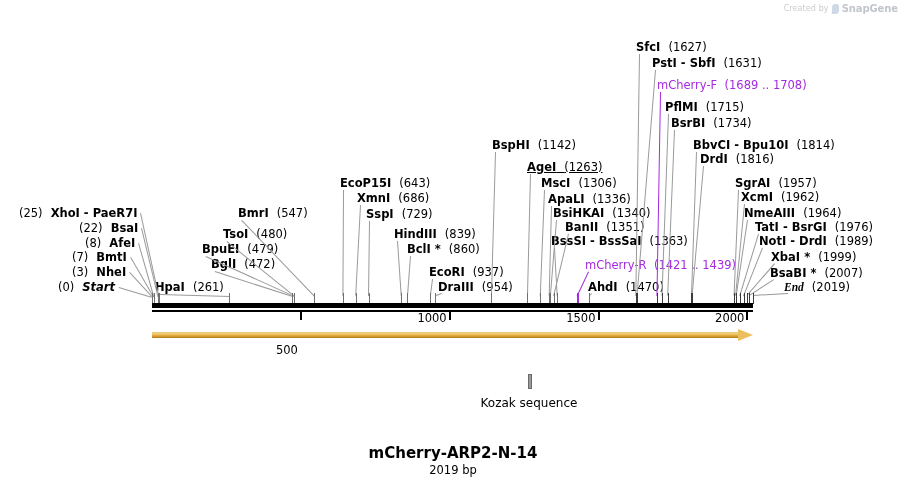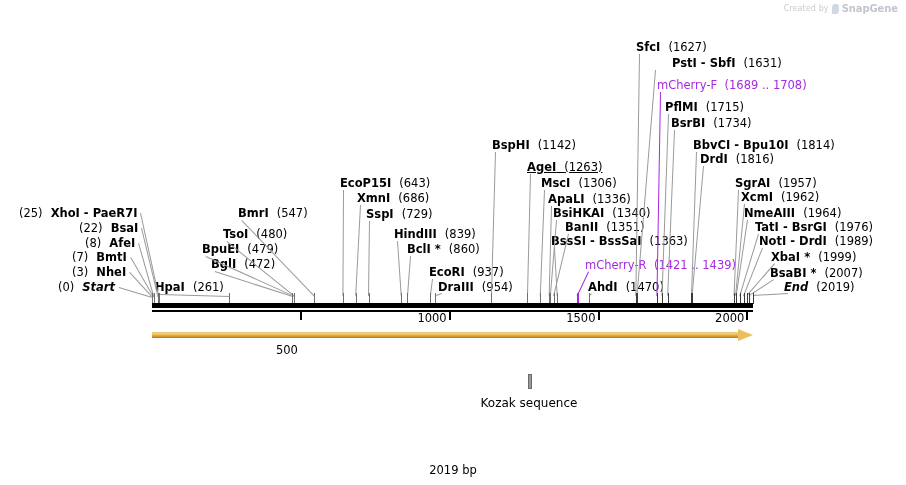--- a/index.html
+++ b/index.html
@@ -145,34 +145,34 @@
       <div class="lbl" style="left: 492px; top: 139px;"><span>BspHI</span>&nbsp;&nbsp;<span class="pos">(1142)</span></div>
       <div class="lbl" style="left: 527px; top: 161px; text-decoration: underline;"><span>AgeI</span>&nbsp;&nbsp;<span class="pos">(1263)</span></div>
       <div class="lbl" style="left: 541px; top: 177px;"><span>MscI</span>&nbsp;&nbsp;<span class="pos">(1306)</span></div>
       <div class="lbl" style="left: 548px; top: 193px;"><span>ApaLI</span>&nbsp;&nbsp;<span class="pos">(1336)</span></div>
       <div class="lbl" style="left: 553px; top: 207px;"><span>BsiHKAI</span>&nbsp;&nbsp;<span class="pos">(1340)</span></div>
       <div class="lbl" style="left: 565px; top: 221px;"><span>BanII</span>&nbsp;&nbsp;<span class="pos">(1351)</span></div>
       <div class="lbl" style="left: 551px; top: 235px;"><span>BssSI  -  BssSaI</span>&nbsp;&nbsp;<span class="pos">(1363)</span></div>
       <div class="lbl primer" style="left: 585px; top: 259px;"><span>mCherry-R</span>&nbsp;&nbsp;<span class="pos">(1421 .. 1439)</span></div>
       <div class="lbl" style="left: 588px; top: 281px;"><span>AhdI</span>&nbsp;&nbsp;<span class="pos">(1470)</span></div>
       <div class="lbl" style="left: 636px; top: 41px;"><span>SfcI</span>&nbsp;&nbsp;<span class="pos">(1627)</span></div>
-      <div class="lbl" style="left: 652px; top: 57px; margin-left: 20px;"><span>PstI  -  SbfI</span>&nbsp;&nbsp;<span class="pos">(1631)</span></div>
+      <div class="lbl" style="left: 652px; top: 57px;"><span>PstI  -  SbfI</span>&nbsp;&nbsp;<span class="pos">(1631)</span></div>
       <div class="lbl primer" style="left: 657px; top: 79px;"><span>mCherry-F</span>&nbsp;&nbsp;<span class="pos">(1689 .. 1708)</span></div>
       <div class="lbl" style="left: 665px; top: 101px;"><span>PflMI</span>&nbsp;&nbsp;<span class="pos">(1715)</span></div>
       <div class="lbl" style="left: 671px; top: 117px;"><span>BsrBI</span>&nbsp;&nbsp;<span class="pos">(1734)</span></div>
       <div class="lbl" style="left: 693px; top: 139px;"><span>BbvCI  -  Bpu10I</span>&nbsp;&nbsp;<span class="pos">(1814)</span></div>
       <div class="lbl" style="left: 700px; top: 153px;"><span>DrdI</span>&nbsp;&nbsp;<span class="pos">(1816)</span></div>
       <div class="lbl" style="left: 735px; top: 177px;"><span>SgrAI</span>&nbsp;&nbsp;<span class="pos">(1957)</span></div>
       <div class="lbl" style="left: 741px; top: 191px;"><span>XcmI</span>&nbsp;&nbsp;<span class="pos">(1962)</span></div>
       <div class="lbl" style="left: 744px; top: 207px;"><span>NmeAIII</span>&nbsp;&nbsp;<span class="pos">(1964)</span></div>
       <div class="lbl" style="left: 755px; top: 221px;"><span>TatI  -  BsrGI</span>&nbsp;&nbsp;<span class="pos">(1976)</span></div>
       <div class="lbl" style="left: 759px; top: 235px;"><span>NotI  -  DrdI</span>&nbsp;&nbsp;<span class="pos">(1989)</span></div>
       <div class="lbl" style="left: 771px; top: 251px;"><span>XbaI *</span>&nbsp;&nbsp;<span class="pos">(1999)</span></div>
       <div class="lbl" style="left: 770px; top: 267px;"><span>BsaBI *</span>&nbsp;&nbsp;<span class="pos">(2007)</span></div>
-      <div class="lbl" style="left: 784px; top: 281px;"><span style="font-style: italic;">End</span>&nbsp;&nbsp;<span class="pos">(2019)</span></div>
+      <div class="lbl" style="left: 784px; top: 281px;"><span style="font-style: italic; font-family: Liberation Serif, serif;">End</span>&nbsp;&nbsp;<span class="pos">(2019)</span></div>
       <div class="lbl" style="left: 19px; top: 207px;"><span class="pos">(25)</span>&nbsp;&nbsp;<span>XhoI  -  PaeR7I</span></div>
       <div class="lbl" style="left: 79px; top: 222px;"><span class="pos">(22)</span>&nbsp;&nbsp;<span>BsaI</span></div>
       <div class="lbl" style="left: 85px; top: 237px;"><span class="pos">(8)</span>&nbsp;&nbsp;<span>AfeI</span></div>
       <div class="lbl" style="left: 72px; top: 251px;"><span class="pos">(7)</span>&nbsp;&nbsp;<span>BmtI</span></div>
       <div class="lbl" style="left: 72px; top: 266px;"><span class="pos">(3)</span>&nbsp;&nbsp;<span>NheI</span></div>
       <div class="lbl" style="left: 58px; top: 281px;"><span class="pos">(0)</span>&nbsp;&nbsp;<span style="font-style: italic;">Start</span></div>
     </div>
   <div id="leaderLayer">
       <div class="leader" style="left: 160px; top: 294px; width: 69.7211px; height: 1px; transform: rotate(1.6438deg);"></div>
       <div class="leader" style="left: 215px; top: 271px; width: 81.4337px; height: 1px; transform: rotate(17.8784deg);"></div>
@@ -278,14 +278,15 @@
 
   <div class="gold-wrap">
     <div class="gold-bar"></div>
     <div class="gold-head"></div>
   </div>
 
 
   <div class="kozak-mark"></div>
   <div class="kozak-label">Kozak sequence</div>
 
+  <div class="title">mCherry-ARP2-N-14</div>
   <div class="subtitle">2019 bp</div>
 </div>
 
 </body></html>

